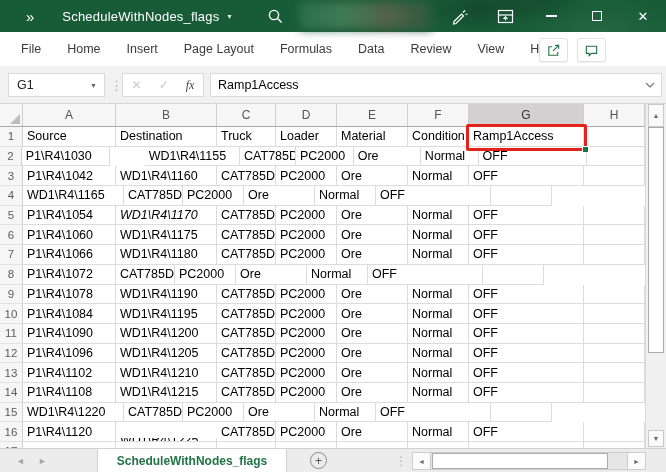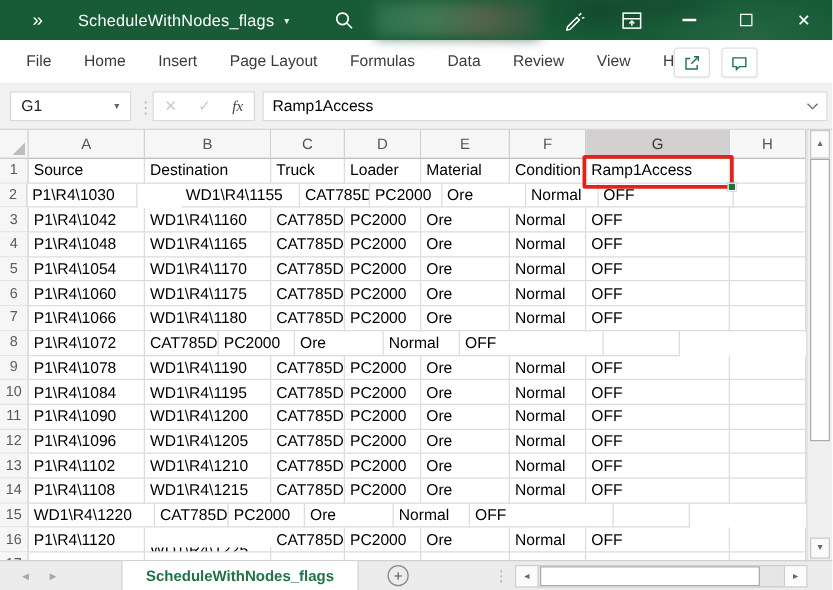--- a/index.html
+++ b/index.html
@@ -252,33 +252,32 @@
         <div class="cell" style="width: 101px;">WD1\R4\1160</div>
         <div class="cell" style="width: 59px;">CAT785D</div>
         <div class="cell" style="width: 61px;">PC2000</div>
         <div class="cell" style="width: 71px;">Ore</div>
         <div class="cell" style="width: 61px;">Normal</div>
         <div class="cell" style="width: 115px;">OFF</div>
         <div class="cell" style="width: 61px;"></div>
       </div>
       <div class="grow">
         <div class="rn" style="width: 23px;">4</div>
-        <div class="cell" style="width: 93px;">P1\R4\1048</div>
         <div class="cell" style="width: 101px;">WD1\R4\1165</div>
         <div class="cell" style="width: 59px;">CAT785D</div>
         <div class="cell" style="width: 61px;">PC2000</div>
         <div class="cell" style="width: 71px;">Ore</div>
         <div class="cell" style="width: 61px;">Normal</div>
         <div class="cell" style="width: 115px;">OFF</div>
         <div class="cell" style="width: 61px;"></div>
       </div>
       <div class="grow">
         <div class="rn" style="width: 23px;">5</div>
         <div class="cell" style="width: 93px;">P1\R4\1054</div>
-        <div class="cell" style="width: 101px;">WD1\R4\1170</div>
+        <div class="cell" style="width: 101px; font-style: italic;">WD1\R4\1170</div>
         <div class="cell" style="width: 59px;">CAT785D</div>
         <div class="cell" style="width: 61px;">PC2000</div>
         <div class="cell" style="width: 71px;">Ore</div>
         <div class="cell" style="width: 61px;">Normal</div>
         <div class="cell" style="width: 115px;">OFF</div>
         <div class="cell" style="width: 61px;"></div>
       </div>
       <div class="grow">
         <div class="rn" style="width: 23px;">6</div>
         <div class="cell" style="width: 93px;">P1\R4\1060</div>

